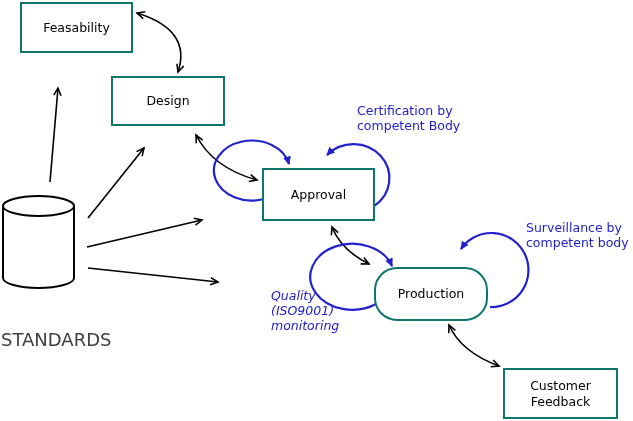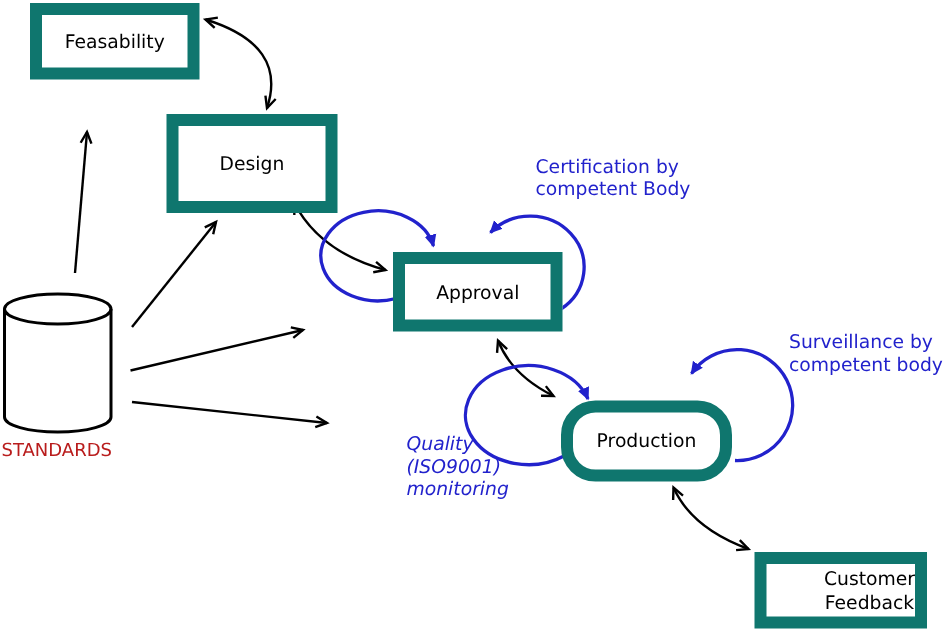--- a/index.html
+++ b/index.html
@@ -8,29 +8,29 @@
     position:relative; width:633px; height:421px; background:var(--bg);
     font-family:"DejaVu Sans","Liberation Sans",sans-serif; overflow:hidden;
   }
   svg.wires { position:absolute; left:0; top:0; width:633px; height:421px; }
   .k { fill:none; stroke:var(--line); stroke-width:1.6; }
   .bl { fill:none; stroke:var(--blue); stroke-width:2.2; }
   .cyl { fill:none; stroke:var(--line); stroke-width:2; }
   .bhead { fill:none; stroke:var(--line); stroke-width:1.6; }
   .bluehead { fill:var(--blue); stroke:none; }
   .node {
-    position:absolute; box-sizing:border-box; border:8px solid #0f766e; background:#fff;
+    position:absolute; box-sizing:border-box; border:2px solid #0f766e; background:#fff;
     display:flex; align-items:center; justify-content:center; text-align:center;
     font-size:12.5px; color:#000; line-height:16px; white-space:pre-line;
   }
   .anno {
     position:absolute; color:var(--blue); font-size:12.5px; line-height:15px;
     white-space:pre-line;
   }
-  .plain-label { position:absolute; color:#b91c1c; font-size:12px; }
+  .plain-label { position:absolute; color:#404040; font-size:18px;margin-top:36px; }
 </style>
 </head>
 <body>
 
 <div class="canvas">
 
   <svg class="wires" viewBox="0 0 633 421" xmlns="http://www.w3.org/2000/svg">
     <defs>
       <marker id="mBlack" markerUnits="userSpaceOnUse" markerWidth="14" markerHeight="14" refX="8.5" refY="5" orient="auto-start-reverse">
         <path d="M1,1.4 L8.5,5 L1,8.6" class="bhead"></path>
@@ -59,30 +59,30 @@
 
     <path class="bl" d="M 264,199 A 38,30 0 1 1 289,164" marker-end="url(#mBlue)"></path>
     <path class="bl" d="M 374,206 A 36,34 0 1 0 327,155" marker-end="url(#mBlue)"></path>
     <path class="bl" d="M 376,304 A 42,33 0 1 1 392,266" marker-end="url(#mBlue)"></path>
     <path class="bl" d="M 490,307 A 37,37 0 1 0 461,249" marker-end="url(#mBlue)"></path>
   </svg>
 
   <div class="node" style="left:20px;  top:2px;   width:113px; height:51px;">
     <span>Feasability</span>
   </div>
-  <div class="node" style="left:111px; top:76px;  width:114px; height:66px;">
+  <div class="node" style="left:111px; top:76px;  width:114px; height:50px;">
     <span>Design</span>
   </div>
   <div class="node" style="left:262px; top:168px; width:113px; height:53px;">
     <span>Approval</span>
   </div>
   <div class="node" style="left:374px; top:267px; width:114px; height:54px;border-radius:23px;">
     <span>Production</span>
   </div>
-  <div class="node" style="left:503px; top:368px; width:115px; height:51px;justify-content:flex-end;">
+  <div class="node" style="left:503px; top:368px; width:115px; height:51px;">
     <span>Customer
 Feedback</span>
   </div>
 
   <div class="plain-label" style="left:1px; top:293px;">STANDARDS</div>
 
   <div class="anno" style="left:526px; top:220px;">Surveillance by
 competent body</div>
   <div class="anno" style="left:357px; top:103px;">Certification by
 competent Body</div>

